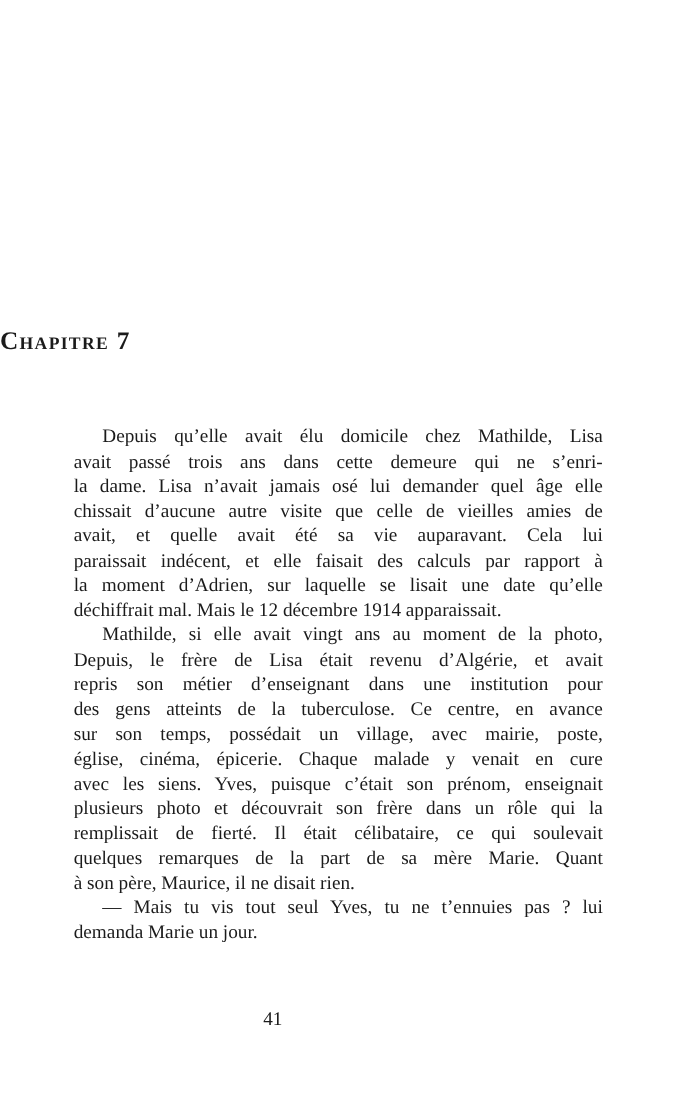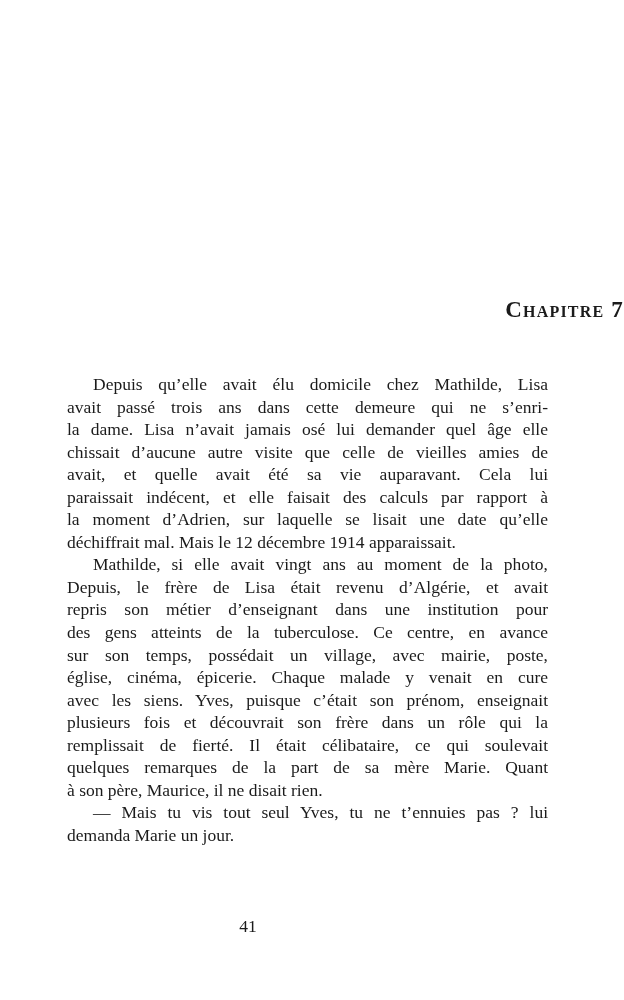--- a/index.html
+++ b/index.html
@@ -14,29 +14,29 @@
     background: #ffffff;
     font-family: "Liberation Serif", "DejaVu Serif", serif;
     color: #1b1b1b;
     overflow: hidden;
   }
   .chapter-heading {
     position: absolute;
     top: 297px;
     left: 0;
     width: 624px;
-    text-align: right;
+    text-align: left;
     font-variant: small-caps;
     font-weight: bold;
     font-size: 23px;
     letter-spacing: 1.2px;
   }
   .text-block {
     position: absolute;
-    top: 373px;
+    top: 385px;
     left: 67px;
     width: 481px;
     font-size: 17.5px;
     line-height: 22.55px;
   }
   .para {
     margin: 0;
     padding: 0;
   }
   .line {
@@ -79,21 +79,21 @@
     </div>
 
     <div class="para">
       <div class="line first">Mathilde, si elle avait vingt ans au moment de la photo,</div>
       <div class="line">Depuis, le frère de Lisa était revenu d’Algérie, et avait</div>
       <div class="line">repris son métier d’enseignant dans une institution pour</div>
       <div class="line">des gens atteints de la tuberculose. Ce centre, en avance</div>
       <div class="line">sur son temps, possédait un village, avec mairie, poste,</div>
       <div class="line">église, cinéma, épicerie. Chaque malade y venait en cure</div>
       <div class="line">avec les siens. Yves, puisque c’était son prénom, enseignait</div>
-      <div class="line">plusieurs fois et découvrait son frère dans un rôle qui la</div>
+      <div class="line">plusieurs photo et découvrait son frère dans un rôle qui la</div>
       <div class="line">remplissait de fierté. Il était célibataire, ce qui soulevait</div>
       <div class="line">quelques remarques de la part de sa mère Marie. Quant</div>
       <div class="line last">à son père, Maurice, il ne disait rien.</div>
     </div>
 
     <div class="para">
       <div class="line first">— Mais tu vis tout seul Yves, tu ne t’ennuies pas ? lui</div>
       <div class="line last">demanda Marie un jour.</div>
     </div>
 

